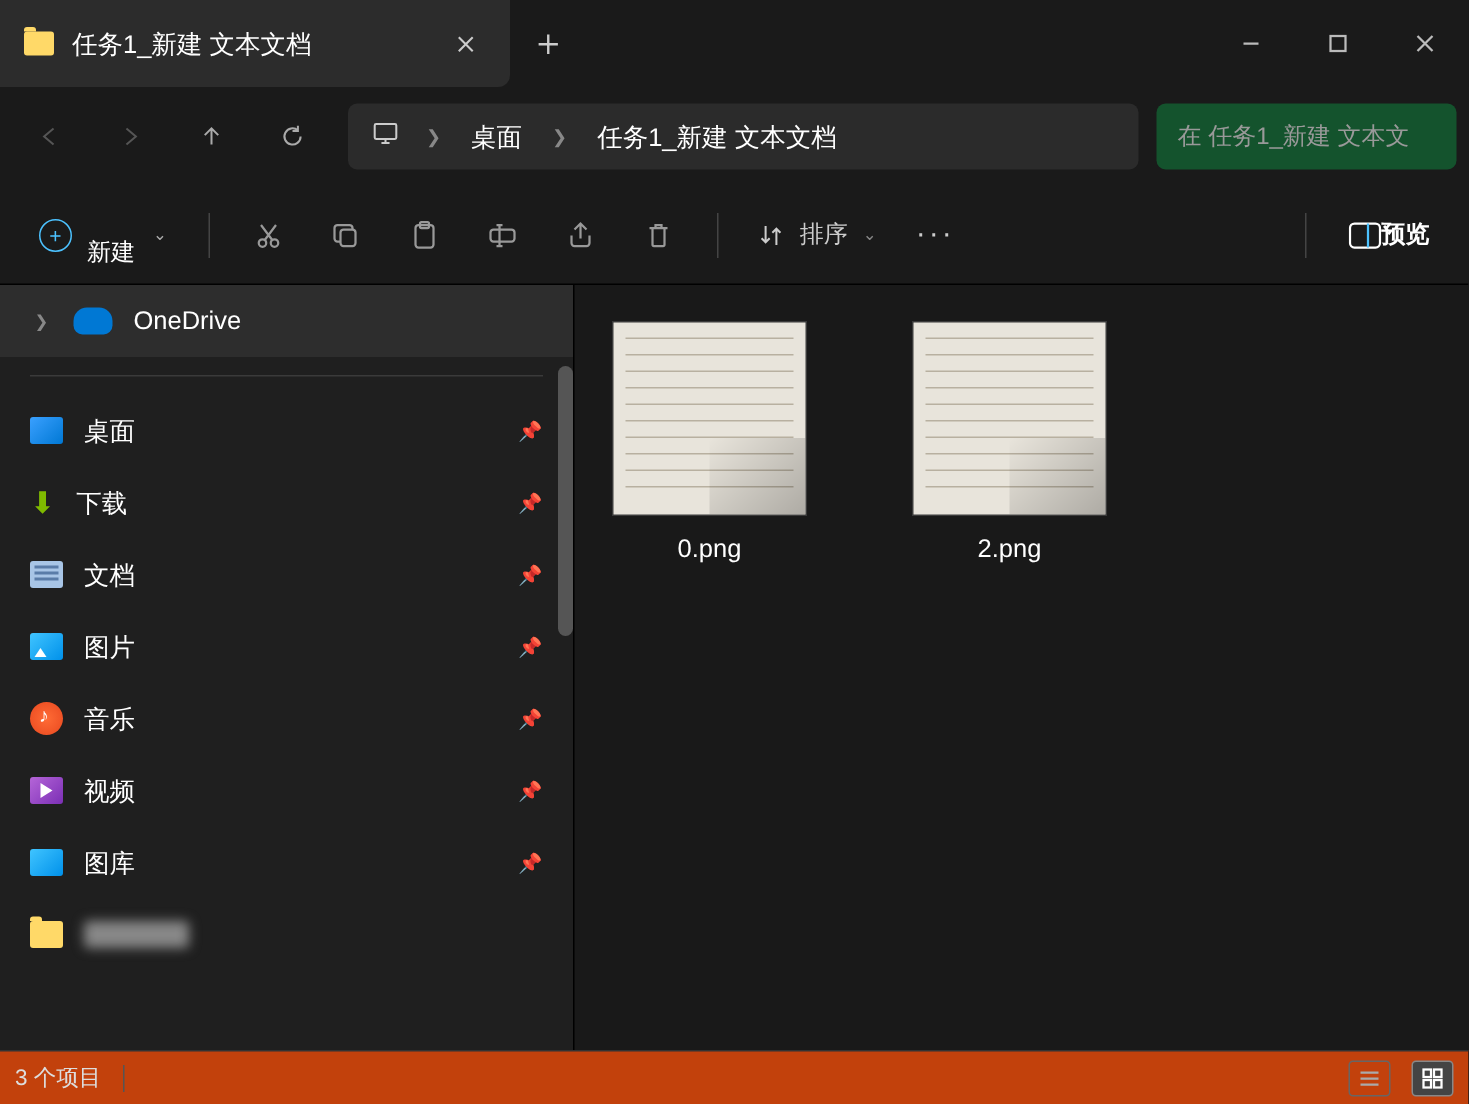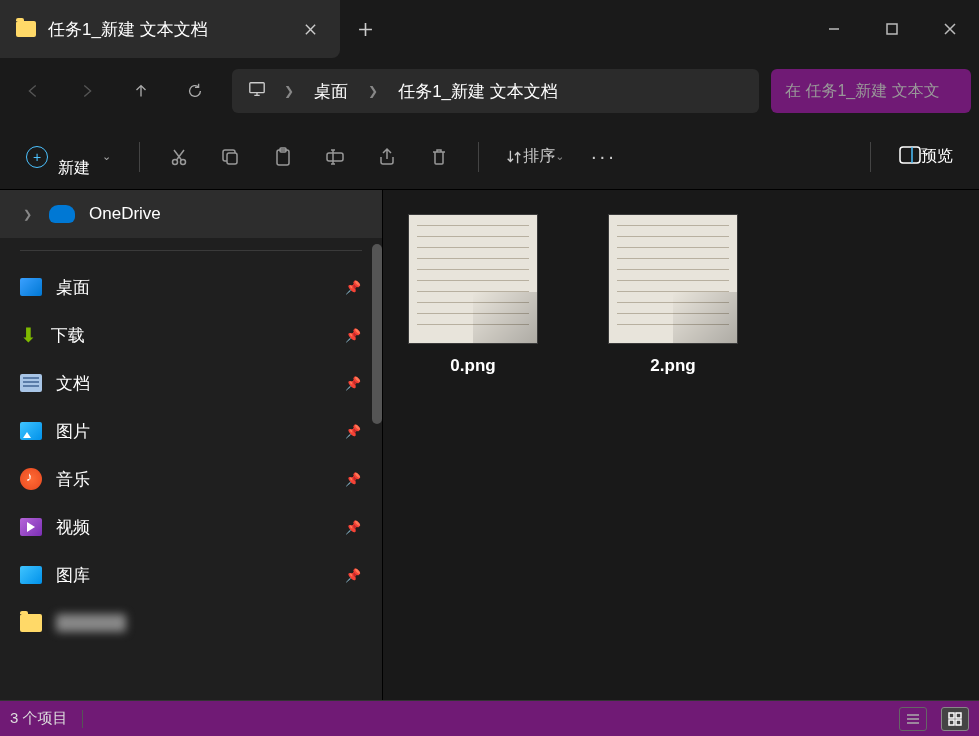--- a/index.html
+++ b/index.html
@@ -19,34 +19,34 @@
   .winbtn svg { width:14px; height:14px; }
   
   
   .navbar { height: 66px; display:flex; align-items:center; padding: 0 8px; gap: 4px; }
   .navbtn { width: 50px; height: 44px; display:flex; align-items:center; justify-content:center; color:#aaa; border-radius:6px;}
   .navbtn.disabled { color: #555; }
   .breadcrumb-wrap { flex: 1; display:flex; align-items:center; background:#2b2b2b; border-radius:6px; height:44px; margin: 0 8px; padding: 0 8px; gap:4px;}
   .crumb-icon { color:#ccc; padding:0 8px; }
   .crumb-sep { color:#888; padding:0 6px; font-size:12px;}
   .crumb { color:#fff; font-size:17px; padding:0 10px; white-space:nowrap;}
-  .searchbox { width: 200px; height:44px; background:#701a75; border-radius:6px; display:flex; align-items:center; padding:0 14px; color:#999; font-size:16px; white-space:nowrap; overflow:hidden;}
+  .searchbox { width: 200px; height:44px; background:#14532d; border-radius:6px; display:flex; align-items:center; padding:0 14px; color:#999; font-size:16px; white-space:nowrap; overflow:hidden;}
   
   
   .toolbar { height: 66px; display:flex; align-items:center; padding: 0 14px; gap:6px; border-bottom: 1px solid #000;}
   .newbtn { display:flex; align-items:center; gap:10px; color:#4cc2ff; padding:8px 12px; border-radius:6px; font-size:16px;}
   .newbtn .plus-circle{ width:22px; height:22px; border:1.5px solid #4cc2ff; border-radius:50%; display:flex; align-items:center; justify-content:center; font-size:14px;}
   .newbtn .label { color:#fff;margin-top:24px; }
   .newbtn .chev { color:#aaa; font-size:11px; margin-left:2px;}
   .divider { width:1px; height:30px; background:#444; margin:0 10px;}
   .toolbtn { width:46px; height:40px; display:flex; align-items:center; justify-content:center; color:#999; border-radius:6px;}
-  .sortbtn { display:flex; align-items:center; padding:8px 10px; color:#ccc; font-size:16px;}
+  .sortbtn { display:flex; align-items:center; gap:10px; padding:8px 10px; color:#ccc; font-size:16px;}
   .sortbtn .chev{ color:#888; font-size:11px;}
   .tool-spacer{ flex:1;}
-  .previewbtn { display:flex; align-items:flex-start; gap:0; padding:8px 12px; color:#fff; font-size:16px;}
+  .previewbtn { display:flex; align-items:center; gap:0; padding:8px 12px; color:#fff; font-size:16px;font-weight:bold;}
   
   
   .main { flex:1; display:flex; overflow:hidden; position:relative;}
   
   
   .sidebar { width: 382px; background:#1f1f1f; display:flex; flex-direction:column; overflow-y:auto; position:relative;}
   .side-item { display:flex; align-items:center; height:48px; padding:0 20px; gap:14px; font-size:17px; color:#fff;}
   .side-item.onedrive { background:#2d2d2d; border-left:3px solid transparent;}
   .side-item .expand { color:#888; font-size:11px; width:12px;}
   .side-item .pin { margin-left:auto; color:#888; font-size:13px;}
@@ -69,24 +69,24 @@
   .icon-onedrive{ width:26px;height:18px;background:#0078d4;border-radius:9px 9px 6px 6px;position:relative;}
   .blur-text{ filter:blur(4px); background:#888; width:70px; height:18px; border-radius:3px;}
   
   
   .content { flex:1; background:#191919; padding:24px 20px; display:flex; gap:60px; align-content:flex-start; flex-wrap:wrap; border-left:1px solid #000;}
   .file-item{ width:140px; display:flex; flex-direction:column; align-items:center; gap:12px;}
   .thumb{ width:130px; height:130px; background:#e8e4db; border:1px solid #3a3a3a; position:relative; overflow:hidden;}
   .thumb-lines{ position:absolute; left:8px; right:8px; top:10px; bottom:10px;}
   .thumb-line{ height:1px; background:#b8b0a0; margin-bottom:10px;}
   .thumb-shadow{ position:absolute; right:0; bottom:0; width:50%; height:40%; background:linear-gradient(135deg,transparent,rgba(0,0,0,0.25));}
-  .file-name{ font-size:17px; color:#fff;font-weight:bold;}
-  
-  
-  .statusbar{ height:36px; background:#701a75; display:flex; align-items:center; padding:0 10px; gap:14px; font-size:15px; color:#ddd; border-top:1px solid #333;}
+  .file-name{ font-size:17px; color:#fff;}
+  
+  
+  .statusbar{ height:36px; background:#c2410c; display:flex; align-items:center; padding:0 10px; gap:14px; font-size:15px; color:#ddd; border-top:1px solid #333;}
   .status-sep{ width:1px; height:18px; background:#555;}
   .status-spacer{flex:1;}
   .viewbtn{ width:28px; height:24px; display:flex; align-items:center; justify-content:center; border:1px solid #666; border-radius:3px; color:#aaa;}
   .viewbtn.active{ background:#444; border-color:#888; color:#fff;}
   
   svg{ stroke:currentColor; fill:none; stroke-width:1.5;}
 </style>
 </head>
 <body>
 

